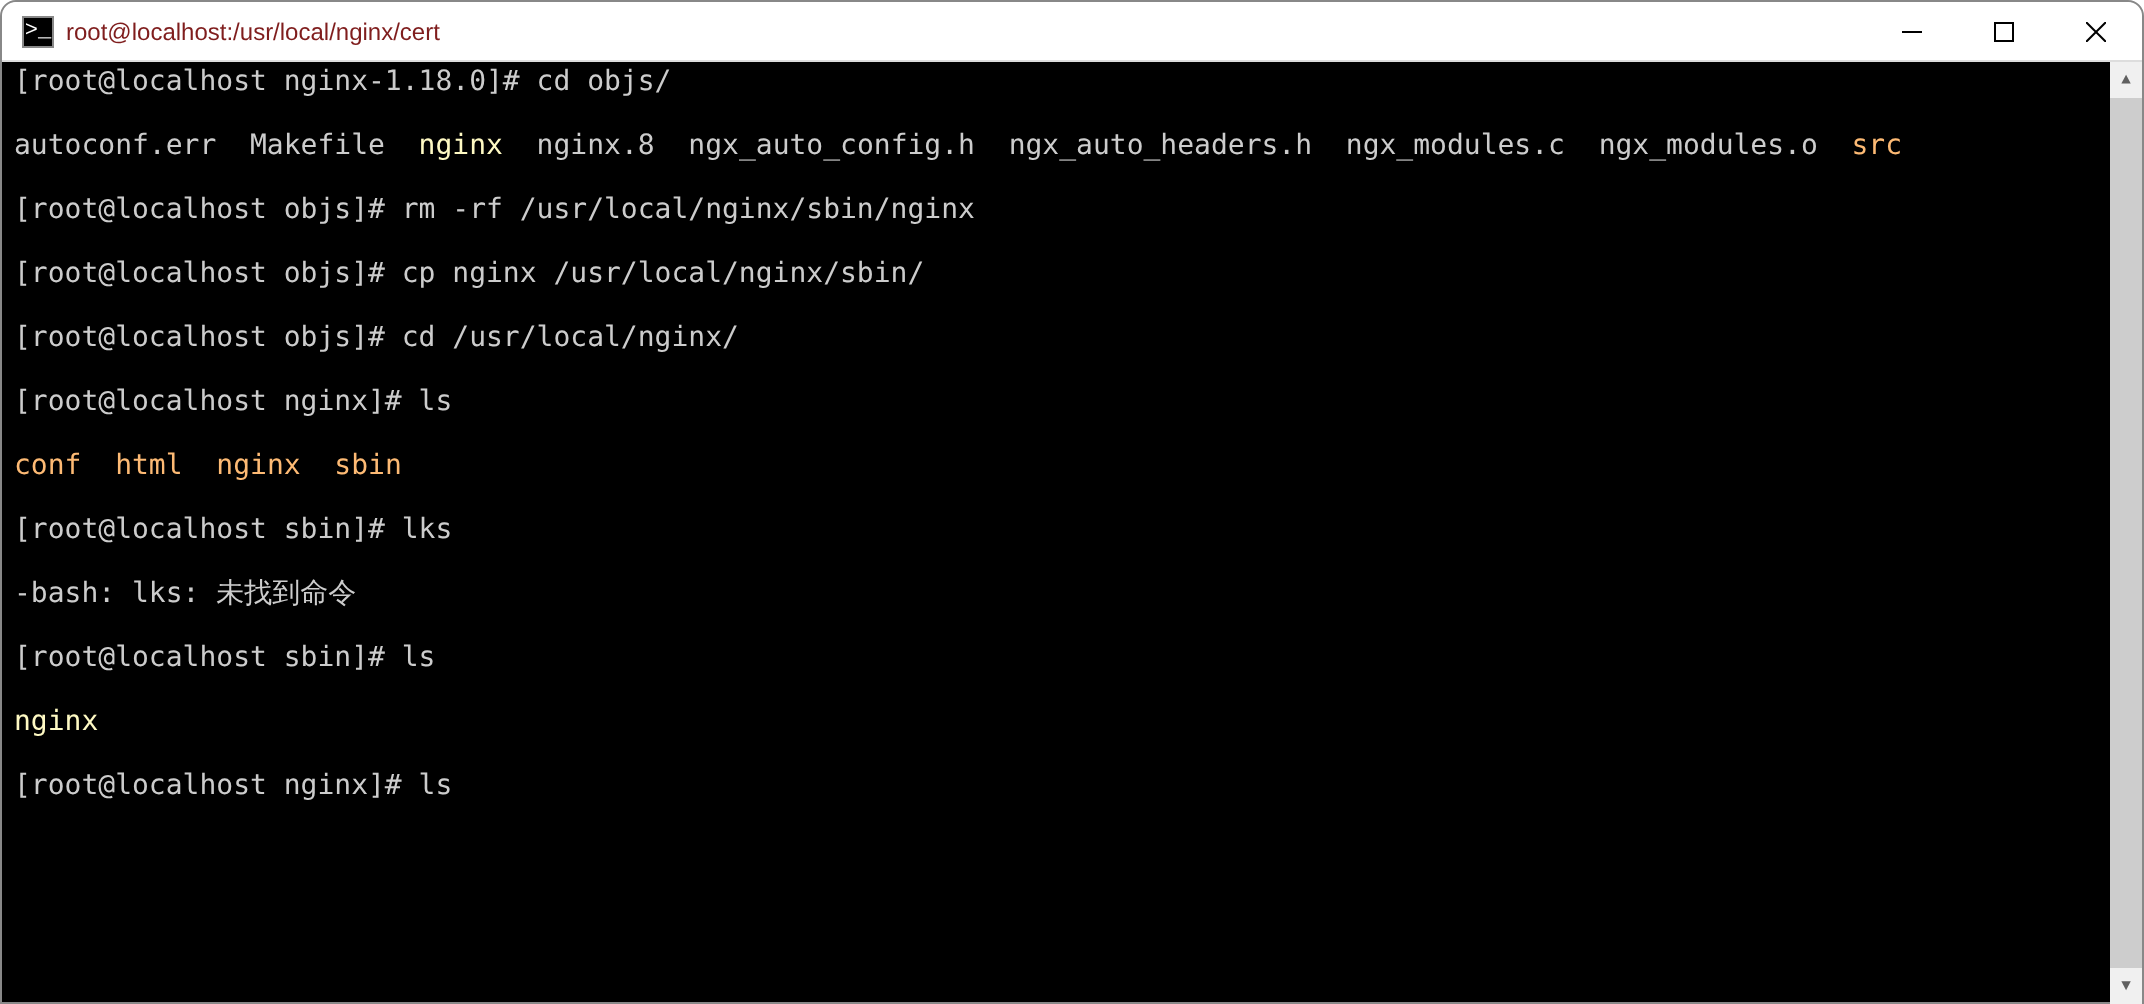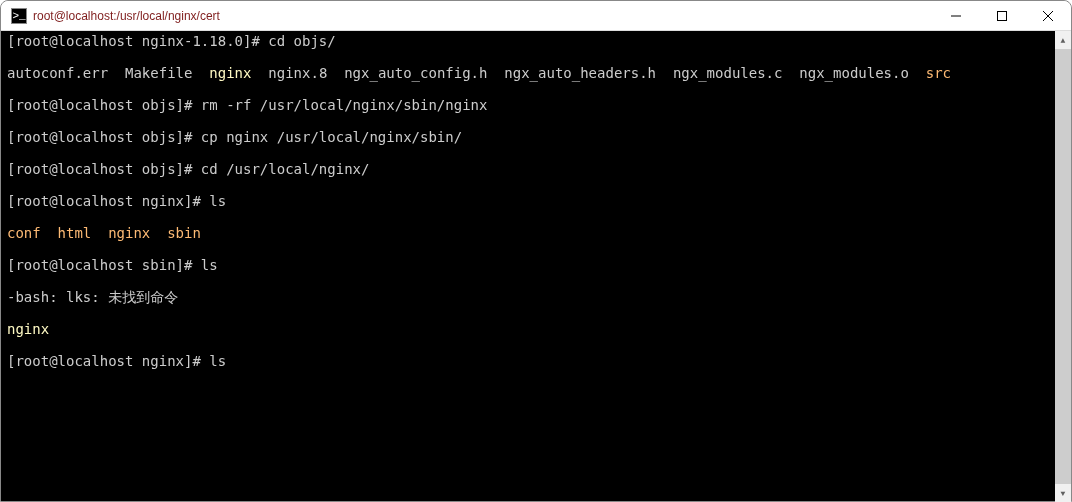--- a/index.html
+++ b/index.html
@@ -127,22 +127,23 @@
       </div>
     </div>
   </div>
   <div class="terminal" id="terminal"><span class="line"><span>[root@localhost nginx-1.18.0]# cd objs/</span></span>
 <span class="line"><span>autoconf.err  Makefile  </span><span class="green">nginx</span><span>  nginx.8  ngx_auto_config.h  ngx_auto_headers.h  ngx_modules.c  ngx_modules.o  </span><span class="blue">src</span></span>
 <span class="line"><span>[root@localhost objs]# rm -rf /usr/local/nginx/sbin/nginx</span></span>
 <span class="line"><span>[root@localhost objs]# cp nginx /usr/local/nginx/sbin/</span></span>
 <span class="line"><span>[root@localhost objs]# cd /usr/local/nginx/</span></span>
 <span class="line"><span>[root@localhost nginx]# ls</span></span>
 <span class="line"><span class="blue">conf</span><span>  </span><span class="blue">html</span><span>  </span><span class="blue">nginx</span><span>  </span><span class="blue">sbin</span></span>
+<span class="line"><span>[root@localhost sbin]# lks</span></span>
+<span class="line"><span>-bash: lks: 未找到命令</span></span>
 <span class="line"><span>[root@localhost sbin]# ls</span></span>
-<span class="line"><span>-bash: lks: 未找到命令</span></span>
 <span class="line"><span class="green">nginx</span></span>
 <span class="line"><span>[root@localhost nginx]# ls</span></span>
 
 
 
 
 
 
 
 

